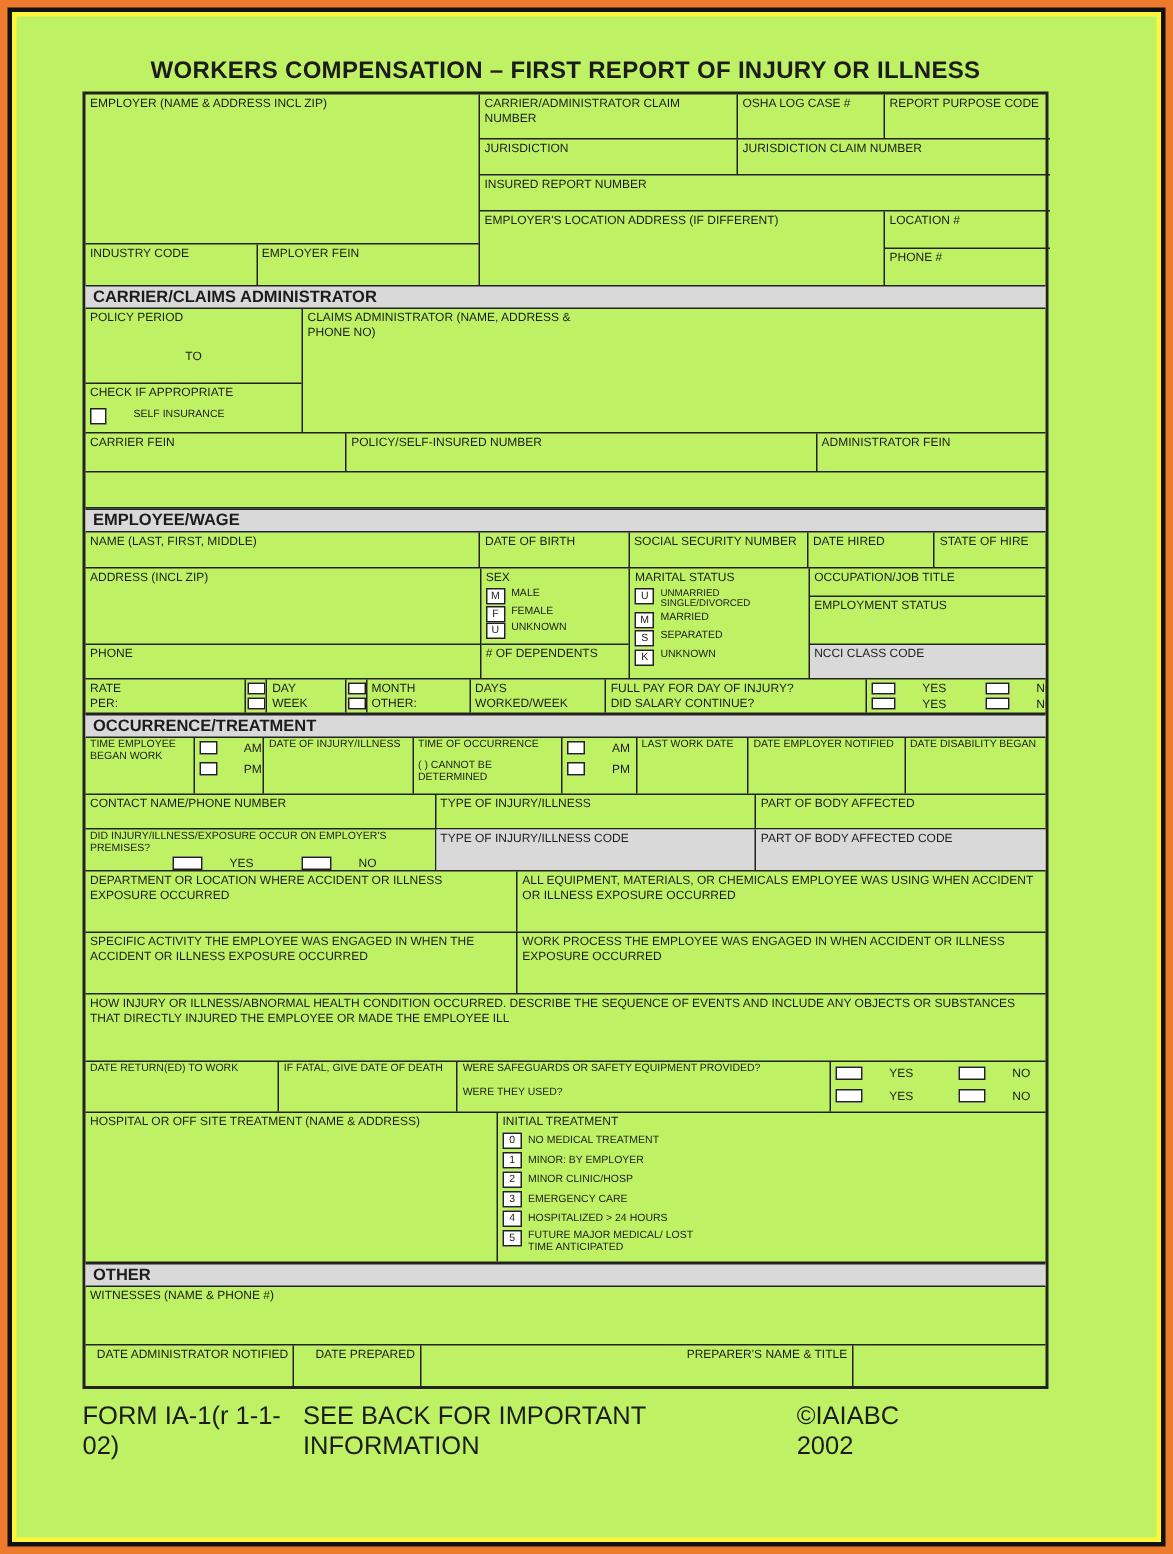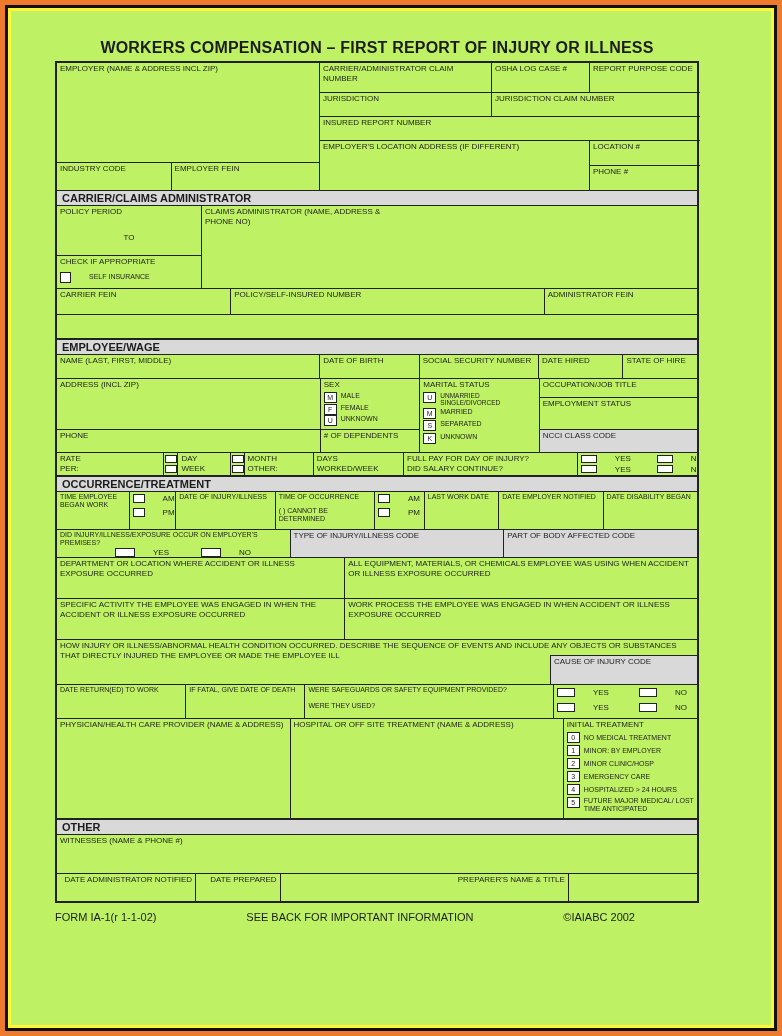--- a/index.html
+++ b/index.html
@@ -22,21 +22,21 @@
   .sec-hdr { background:#d9d9d9; font-weight:bold; font-size:11px; padding:1px 5px; border-bottom:1px solid #222; border-top:1px solid #222; }
   .gray { background:#d9d9d9; }
   .cb { width:13px; height:10px; border:1px solid #222; display:inline-block; vertical-align:middle; background:#fff; flex:none; }
   .codebox { width:13px; height:11px; border:1px solid #222; display:inline-flex; align-items:center; justify-content:center; font-size:7px; background:#fff; flex:none; }
   .optrow { display:flex; align-items:flex-start; gap:4px; margin-top:2px; }
   .col { display:flex; flex-direction:column; }
   .subrow { display:flex; }
   .center-to { text-align:center; font-size:8px; margin-top:16px; }
   .yn-row { display:flex; align-items:center; gap:18px; margin-top:1px; }
   .yn-row .lbl { display:inline; }
-  .footer { width:644px; display:flex; justify-content:space-between; margin-top:8px; font-size:11px; padding-right:64px; }
+  .footer { width:644px; display:flex; justify-content:space-between; margin-top:8px; font-size:17px; padding-right:64px; }
 </style>
 </head>
 <body>
 
 <div class="frame-orange">
 <div class="frame-black">
 <div class="frame-yellow">
 <div class="page">
 
   <div class="title">WORKERS COMPENSATION – FIRST REPORT OF INJURY OR ILLNESS</div>
@@ -290,20 +290,31 @@
       <div class="cell" style="width:75px;">
         <span class="lbl-sm">LAST WORK DATE</span>
       </div>
       <div class="cell" style="width:105px;">
         <span class="lbl-sm">DATE EMPLOYER NOTIFIED</span>
       </div>
       <div class="cell" style="width:94px; border-right:none;">
         <span class="lbl-sm">DATE DISABILITY BEGAN</span>
       </div>
     </div>
+    <div class="row" style="height:23px;">
+      <div class="cell" style="width:235px;">
+        <span class="lbl">CONTACT NAME/PHONE NUMBER</span>
+      </div>
+      <div class="cell" style="width:215px;">
+        <span class="lbl">TYPE OF INJURY/ILLNESS</span>
+      </div>
+      <div class="cell" style="width:194px; border-right:none;">
+        <span class="lbl">PART OF BODY AFFECTED</span>
+      </div>
+    </div>
     <div class="row" style="height:28px;">
       <div class="cell" style="width:235px;">
         <span class="lbl-sm">DID INJURY/ILLNESS/EXPOSURE OCCUR ON EMPLOYER'S PREMISES?</span>
         <div class="yn-row" style="margin-left:55px;">
           <span class="cb" style="width:20px; height:9px;"></span>
           <span class="lbl">YES</span>
           <span class="cb" style="width:20px; height:9px; margin-left:14px;"></span>
           <span class="lbl">NO</span>
         </div>
       </div>
@@ -326,23 +337,20 @@
       <div class="cell" style="width:290px;">
         <span class="lbl">SPECIFIC ACTIVITY THE EMPLOYEE WAS ENGAGED IN WHEN THE ACCIDENT OR ILLNESS EXPOSURE OCCURRED</span>
       </div>
       <div class="cell" style="width:354px; border-right:none;">
         <span class="lbl">WORK PROCESS THE EMPLOYEE WAS ENGAGED IN WHEN ACCIDENT OR ILLNESS EXPOSURE OCCURRED</span>
       </div>
     </div>
     <div class="row" style="height:45px;">
       <div class="cell" style="width:644px; border-right:none;">
         <span class="lbl" style="width:620px;">HOW INJURY OR ILLNESS/ABNORMAL HEALTH CONDITION OCCURRED.  DESCRIBE THE SEQUENCE OF EVENTS AND INCLUDE ANY OBJECTS OR SUBSTANCES THAT DIRECTLY INJURED THE EMPLOYEE OR MADE THE EMPLOYEE ILL</span>
-        <div class="gray" style="position:absolute; right:0; bottom:0; width:147px; height:29px; border-left:1px solid #222; border-top:1px solid #222; padding:1px 3px;">
-          <span class="lbl">CAUSE OF INJURY CODE</span>
-        </div>
       </div>
     </div>
     <div class="row" style="height:34px;">
       <div class="cell" style="width:130px;">
         <span class="lbl-sm">DATE RETURN(ED) TO WORK</span>
       </div>
       <div class="cell" style="width:120px;">
         <span class="lbl-sm">IF FATAL, GIVE DATE OF DEATH</span>
       </div>
       <div class="cell" style="width:250px;">
@@ -358,23 +366,20 @@
         </div>
         <div class="yn-row" style="margin-top:5px;">
           <span class="cb" style="width:18px; height:9px;"></span>
           <span class="lbl">YES</span>
           <span class="cb" style="width:18px; height:9px; margin-left:12px;"></span>
           <span class="lbl">NO</span>
         </div>
       </div>
     </div>
     <div class="row" style="height:100px; border-bottom:1px solid #222;">
-      <div class="cell" style="width:235px;">
-        <span class="lbl">PHYSICIAN/HEALTH CARE PROVIDER (NAME &amp; ADDRESS)</span>
-      </div>
       <div class="cell" style="width:275px;">
         <span class="lbl">HOSPITAL OR OFF SITE TREATMENT (NAME &amp; ADDRESS)</span>
       </div>
       <div class="cell" style="width:134px; border-right:none;">
         <span class="lbl">INITIAL TREATMENT</span>
         <div class="optrow">
                   <span class="codebox">0</span>
                   <span class="lbl-sm" style="margin-top:2px;">NO MEDICAL TREATMENT</span>
                 </div>
         <div class="optrow">

